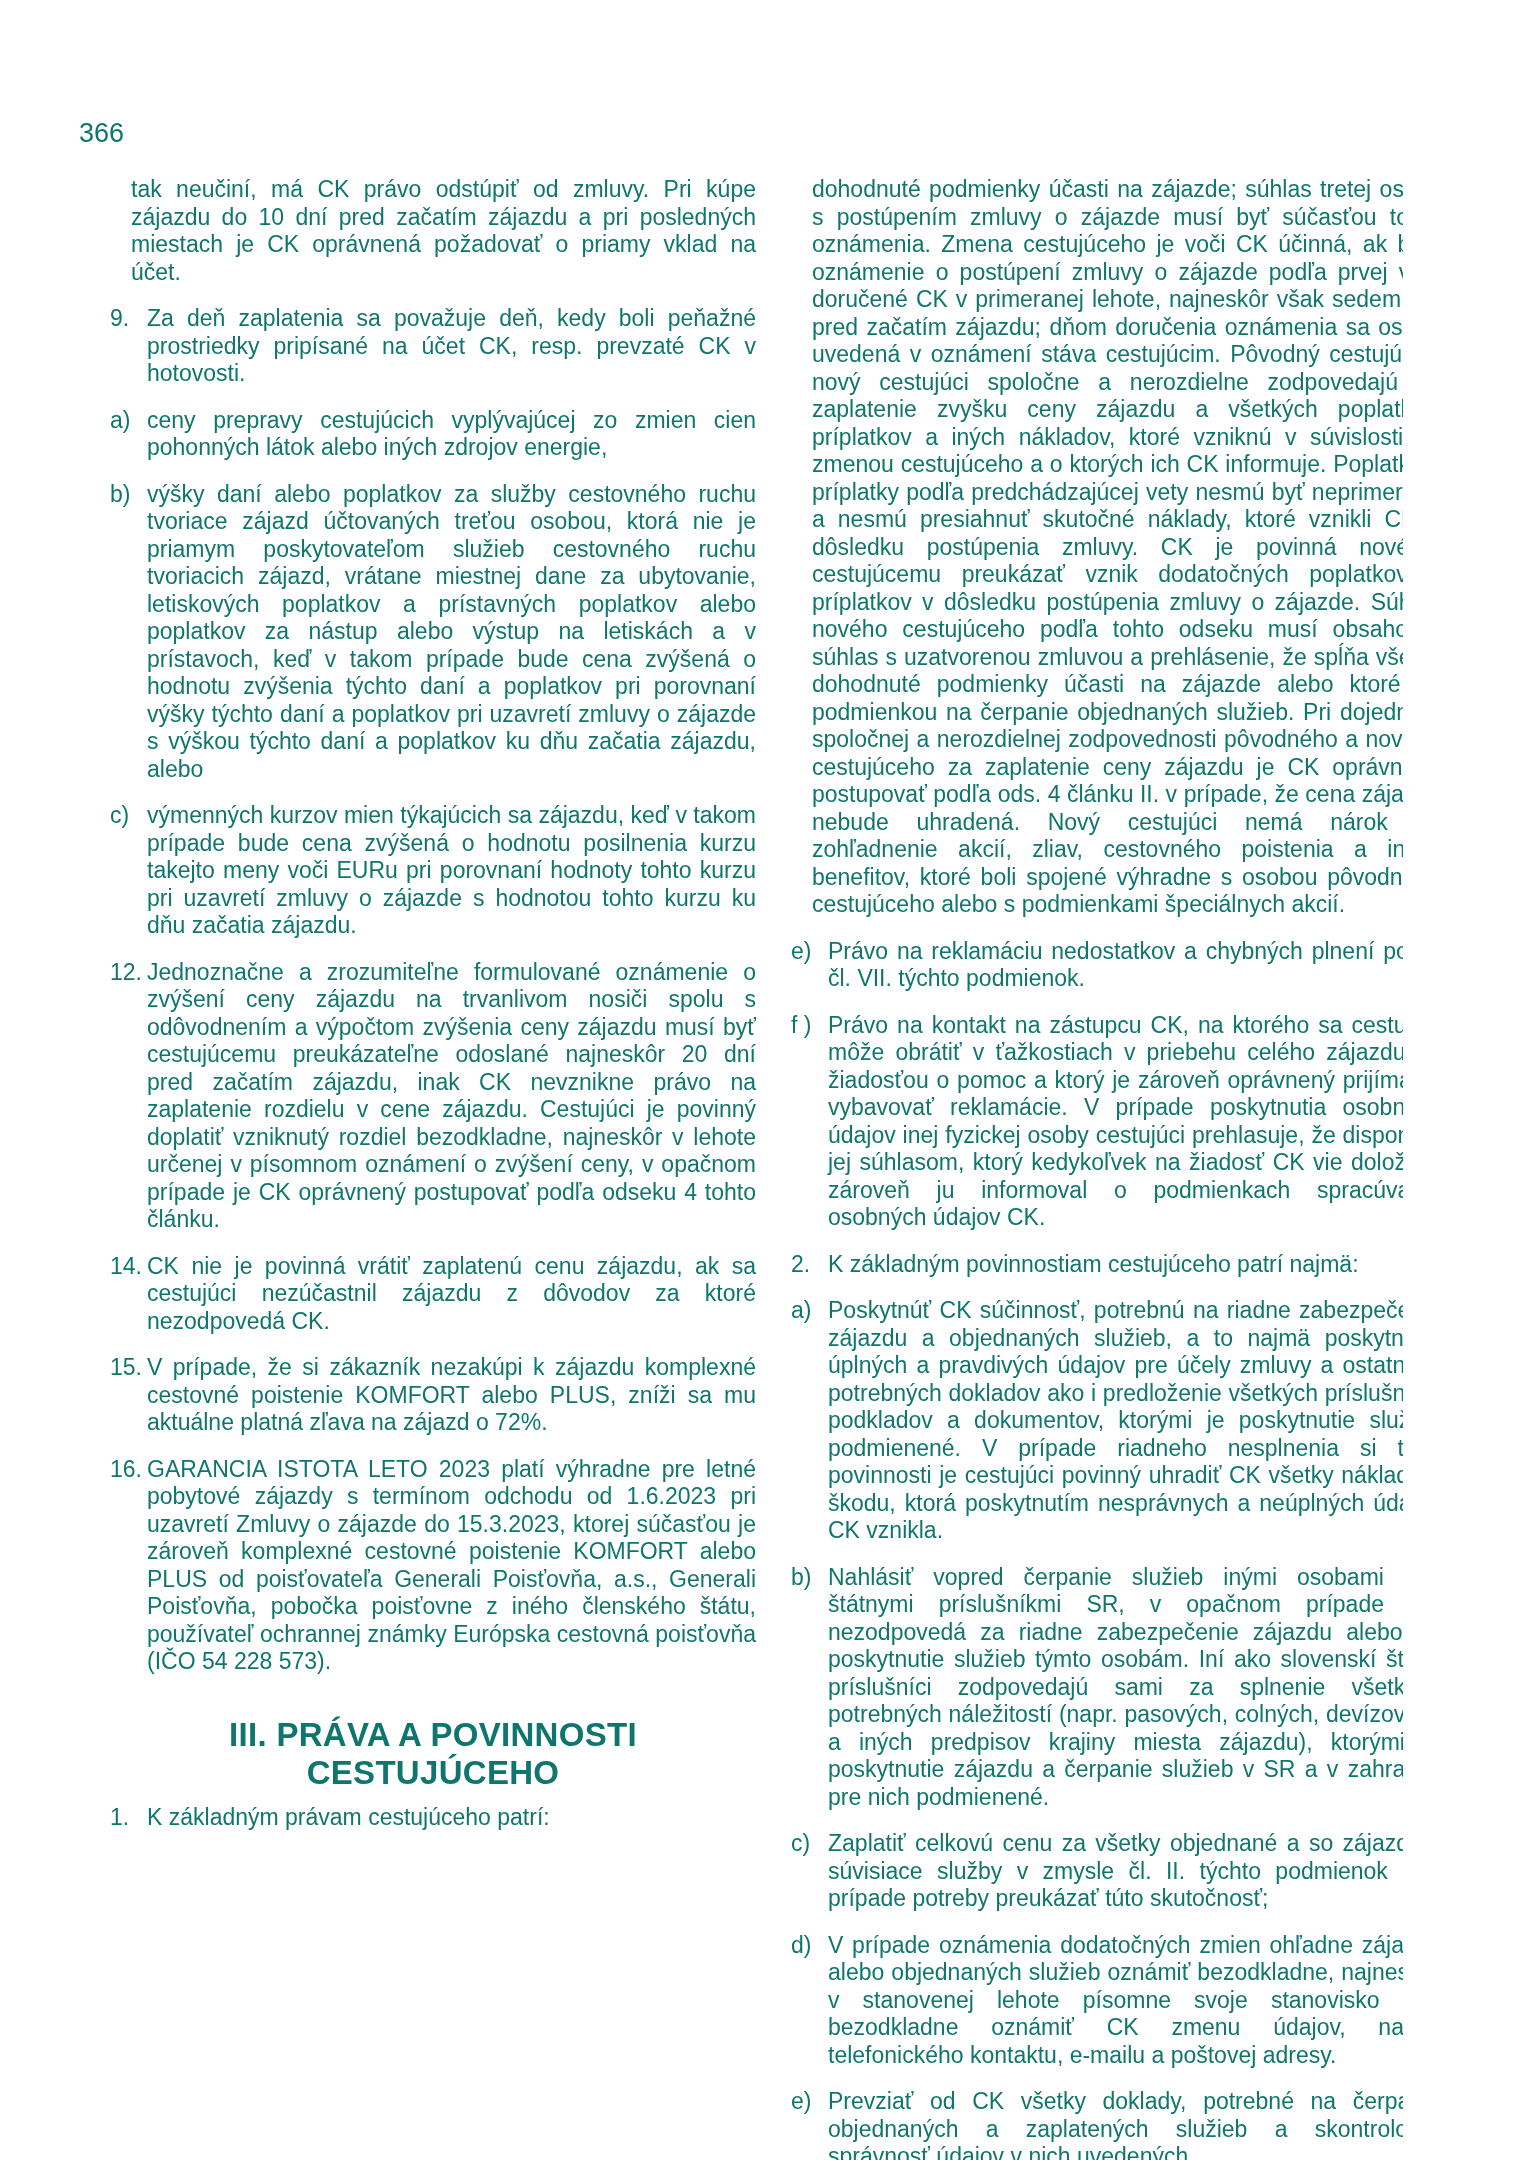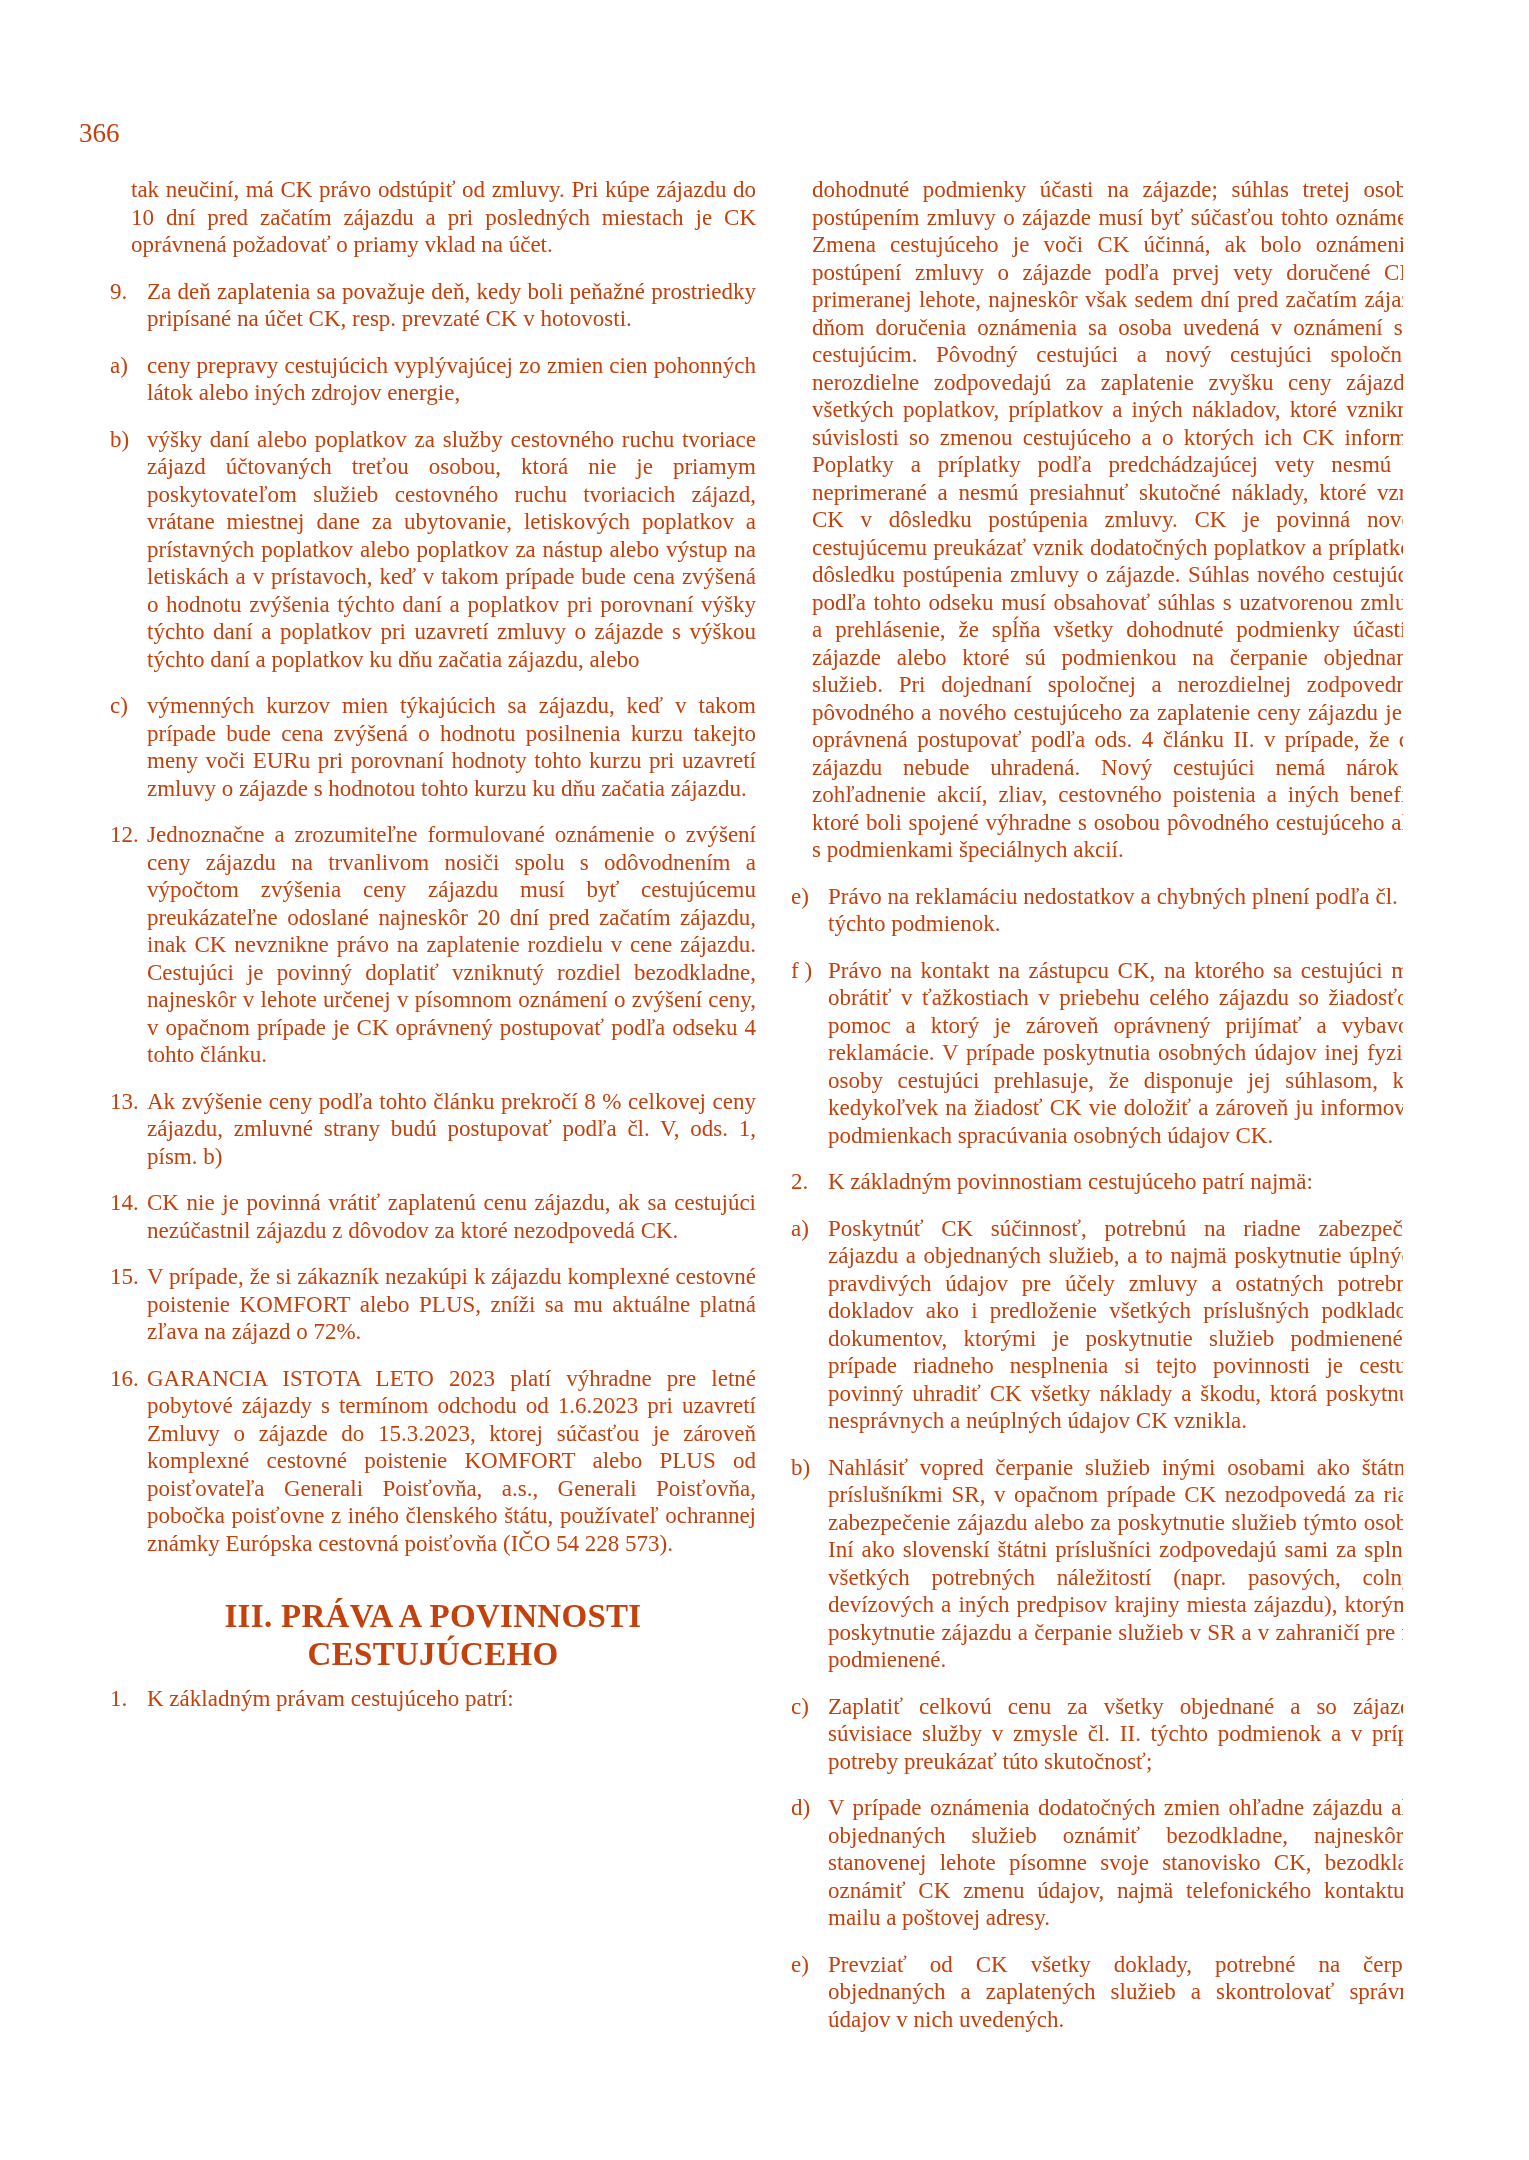--- a/index.html
+++ b/index.html
@@ -2,22 +2,22 @@
 <html lang="sk"><head>
 <meta charset="utf-8">
 <style>
   html, body { margin: 0; padding: 0; background: #ffffff; }
   .page {
     position: relative;
     width: 1403px;
     height: 2160px;
     background: #ffffff;
     overflow: hidden;
-    font-family: Liberation Serif, serif;
-    color: #c2410c;
+    font-family: Liberation Sans, sans-serif;
+    color: #0f766e;
   }
   .page-number {
     position: absolute;
     left: 79px;
     top: 118px;
     font-size: 27px;
     line-height: 30px;
   }
   .col {
     position: absolute;
@@ -48,21 +48,20 @@
 
   <div class="page-number">366</div>
 
   <div class="col col-left">
     <p class="cont"><span>tak neučiní, má CK právo odstúpiť od zmluvy. Pri kúpe zájazdu do 10 dní pred začatím zájazdu a pri posledných miestach je CK oprávnená požadovať o priamy vklad na účet.</span></p>
     <p class="hang"><span class="lbl">9.</span><span>Za deň zaplatenia sa považuje deň, kedy boli peňažné prostriedky pripísané na účet CK, resp. prevzaté CK v hotovosti.</span></p>
     <p class="hang"><span class="lbl">a)</span><span>ceny prepravy cestujúcich vyplývajúcej zo zmien cien pohonných látok alebo iných zdrojov energie,</span></p>
     <p class="hang"><span class="lbl">b)</span><span>výšky daní alebo poplatkov za služby cestovného ruchu tvoriace zájazd účtovaných treťou osobou, ktorá nie je priamym poskytovateľom služieb cestovného ruchu tvoriacich zájazd, vrátane miestnej dane za ubytovanie, letiskových poplatkov a prístavných poplatkov alebo poplatkov za nástup alebo výstup na letiskách a v prístavoch, keď v takom prípade bude cena zvýšená o hodnotu zvýšenia týchto daní a poplatkov pri porovnaní výšky týchto daní a poplatkov pri uzavretí zmluvy o zájazde s výškou týchto daní a poplatkov ku dňu začatia zájazdu, alebo</span></p>
     <p class="hang"><span class="lbl">c)</span><span>výmenných kurzov mien týkajúcich sa zájazdu, keď v takom prípade bude cena zvýšená o hodnotu posilnenia kurzu takejto meny voči EURu pri porovnaní hodnoty tohto kurzu pri uzavretí zmluvy o zájazde s hodnotou tohto kurzu ku dňu začatia zájazdu.</span></p>
     <p class="hang"><span class="lbl">12.</span><span>Jednoznačne a zrozumiteľne formulované oznámenie o zvýšení ceny zájazdu na trvanlivom nosiči spolu s odôvodnením a výpočtom zvýšenia ceny zájazdu musí byť cestujúcemu preukázateľne odoslané najneskôr 20 dní pred začatím zájazdu, inak CK nevznikne právo na zaplatenie rozdielu v cene zájazdu. Cestujúci je povinný doplatiť vzniknutý rozdiel bezodkladne, najneskôr v lehote určenej v písomnom oznámení o zvýšení ceny, v opačnom prípade je CK oprávnený postupovať podľa odseku 4 tohto článku.</span></p>
-    <p class="hang"><span class="lbl">13.</span><span>Ak zvýšenie ceny podľa tohto článku prekročí 8 % celkovej ceny zájazdu, zmluvné strany budú postupovať podľa čl. V, ods. 1, písm. b)</span></p>
     <p class="hang"><span class="lbl">14.</span><span>CK nie je povinná vrátiť zaplatenú cenu zájazdu, ak sa cestujúci nezúčastnil zájazdu z dôvodov za ktoré nezodpovedá CK.</span></p>
     <p class="hang"><span class="lbl">15.</span><span>V prípade, že si zákazník nezakúpi k zájazdu komplexné cestovné poistenie KOMFORT alebo PLUS, zníži sa mu aktuálne platná zľava na zájazd o 72%.</span></p>
     <p class="hang"><span class="lbl">16.</span><span>GARANCIA ISTOTA LETO 2023 platí výhradne pre letné pobytové zájazdy s termínom odchodu od 1.6.2023 pri uzavretí Zmluvy o zájazde do 15.3.2023, ktorej súčasťou je zároveň komplexné cestovné poistenie KOMFORT alebo PLUS od poisťovateľa Generali Poisťovňa, a.s., Generali Poisťovňa, pobočka poisťovne z iného členského štátu, používateľ ochrannej známky Európska cestovná poisťovňa (IČO 54 228 573).</span></p>
 
     <h2 class="heading">III. PRÁVA A POVINNOSTI CESTUJÚCEHO</h2>
 
     <p class="hang"><span class="lbl">1.</span><span>K základným právam cestujúceho patrí:</span></p>
 
   </div>
 

